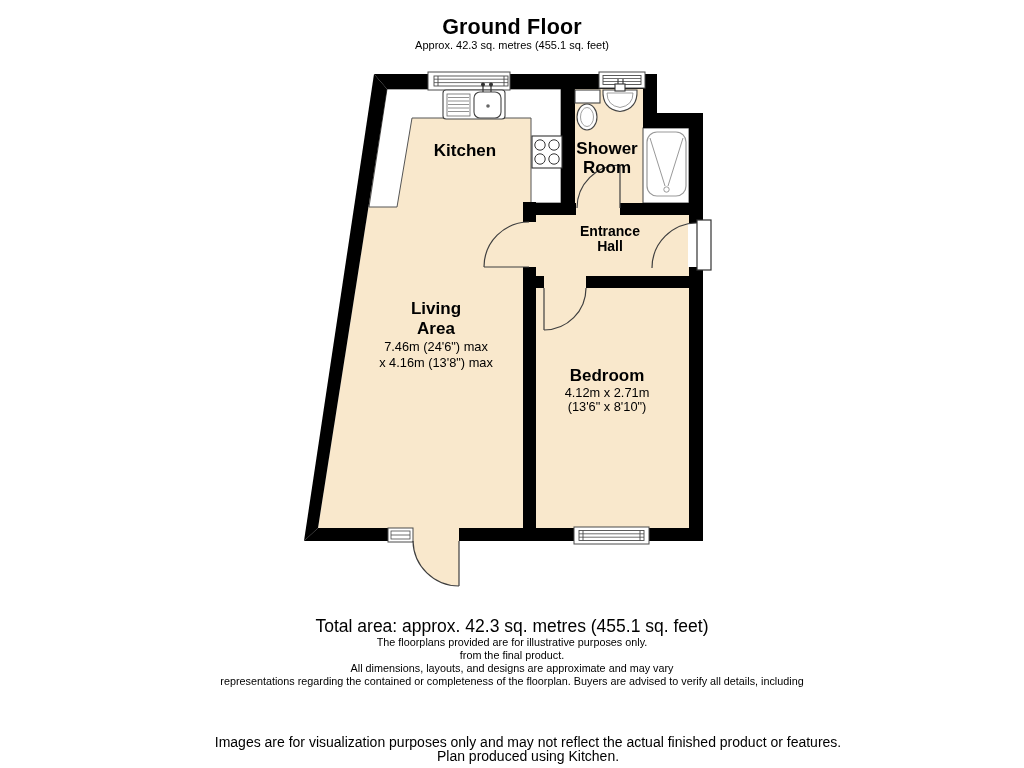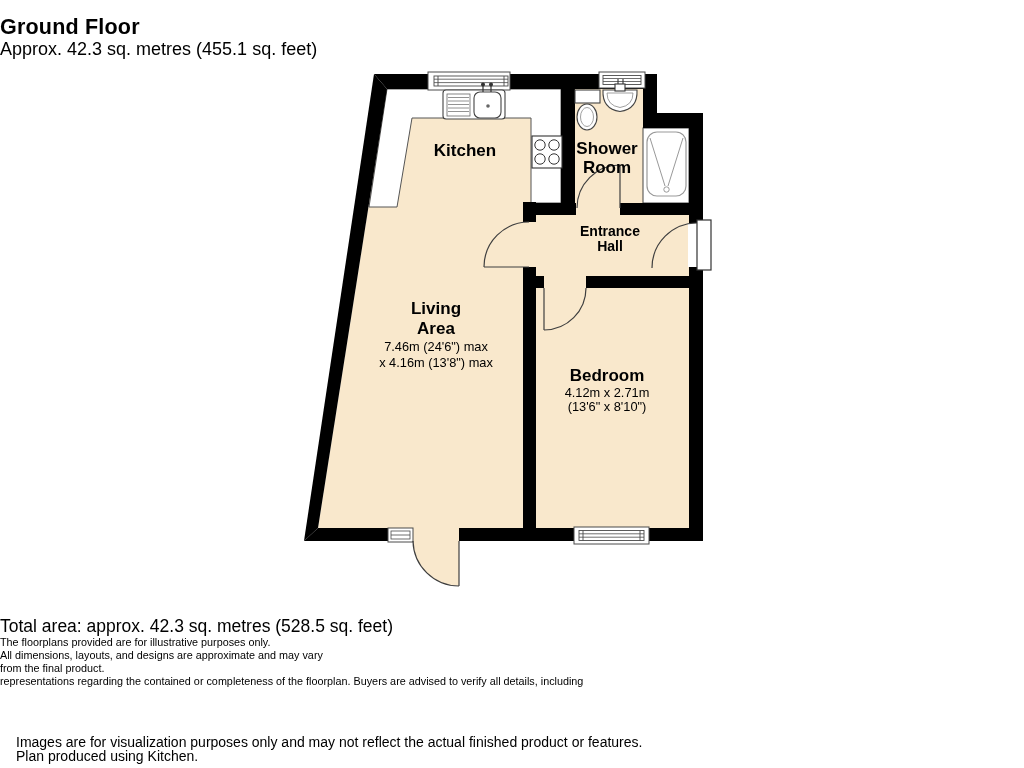--- a/index.html
+++ b/index.html
@@ -1,20 +1,20 @@
 <!DOCTYPE html>
 <html><head>
 <meta charset="utf-8">
 <style>
   html,body{margin:0;padding:0;background:#ffffff;}
   .canvas{position:relative;width:1024px;height:768px;background:#ffffff;overflow:hidden;
           font-family:"Liberation Sans", sans-serif;color:#000;}
-  .abs{position:absolute;left:0;width:1024px;}
+  .abs{position:absolute;left:0;width:1024px;text-align:center;}
   .title{top:15px;font-size:21.5px;font-weight:bold;letter-spacing:.2px;}
-  .subtitle{top:39px;font-size:18px;}
+  .subtitle{top:39px;font-size:11px;}
   .total{top:616px;font-size:17.5px;}
   .disclaimer{top:636px;font-size:10.8px;line-height:13px;}
   .footer{top:736px;font-size:14px;line-height:13.5px;padding-left:16px;}
   svg{position:absolute;top:0;left:0;}
   svg text{font-family:"Liberation Sans", sans-serif;fill:#000;}
   .room-lbl{font-size:17px;font-weight:bold;}
   .room-lbl-sm{font-size:14px;font-weight:bold;}
   .dim-lbl{font-size:12.8px;}
 </style>
 </head>
@@ -164,26 +164,26 @@
       <text class="room-lbl" x="436" y="314">Living</text>
       <text class="room-lbl" x="436" y="334">Area</text>
       <text class="dim-lbl" x="436" y="351">7.46m (24'6") max</text>
       <text class="dim-lbl" x="436" y="367">x 4.16m (13'8") max</text>
       <text class="room-lbl" x="607" y="381">Bedroom</text>
       <text class="dim-lbl" x="607" y="397">4.12m x 2.71m</text>
       <text class="dim-lbl" x="607" y="411">(13'6" x 8'10")</text>
     </g>
   </svg>
 
-  <div class="abs total">Total area: approx. 42.3 sq. metres (528.5 sq. feet)</div>
+  <div class="abs total">Total area: approx. 42.3 sq. metres (455.1 sq. feet)</div>
 
   <div class="abs disclaimer">
     <div>The floorplans provided are for illustrative purposes only.</div>
+    <div>from the final product.</div>
     <div>All dimensions, layouts, and designs are approximate and may vary</div>
-    <div>from the final product.</div>
     <div>representations regarding the contained or completeness of the floorplan. Buyers are advised to verify all details, including</div>
   </div>
 
   <div class="abs footer">
     <div>Images are for visualization purposes only and may not reflect the actual finished product or features.</div>
     <div>Plan produced using Kitchen.</div>
   </div>
 
 </div>
 

